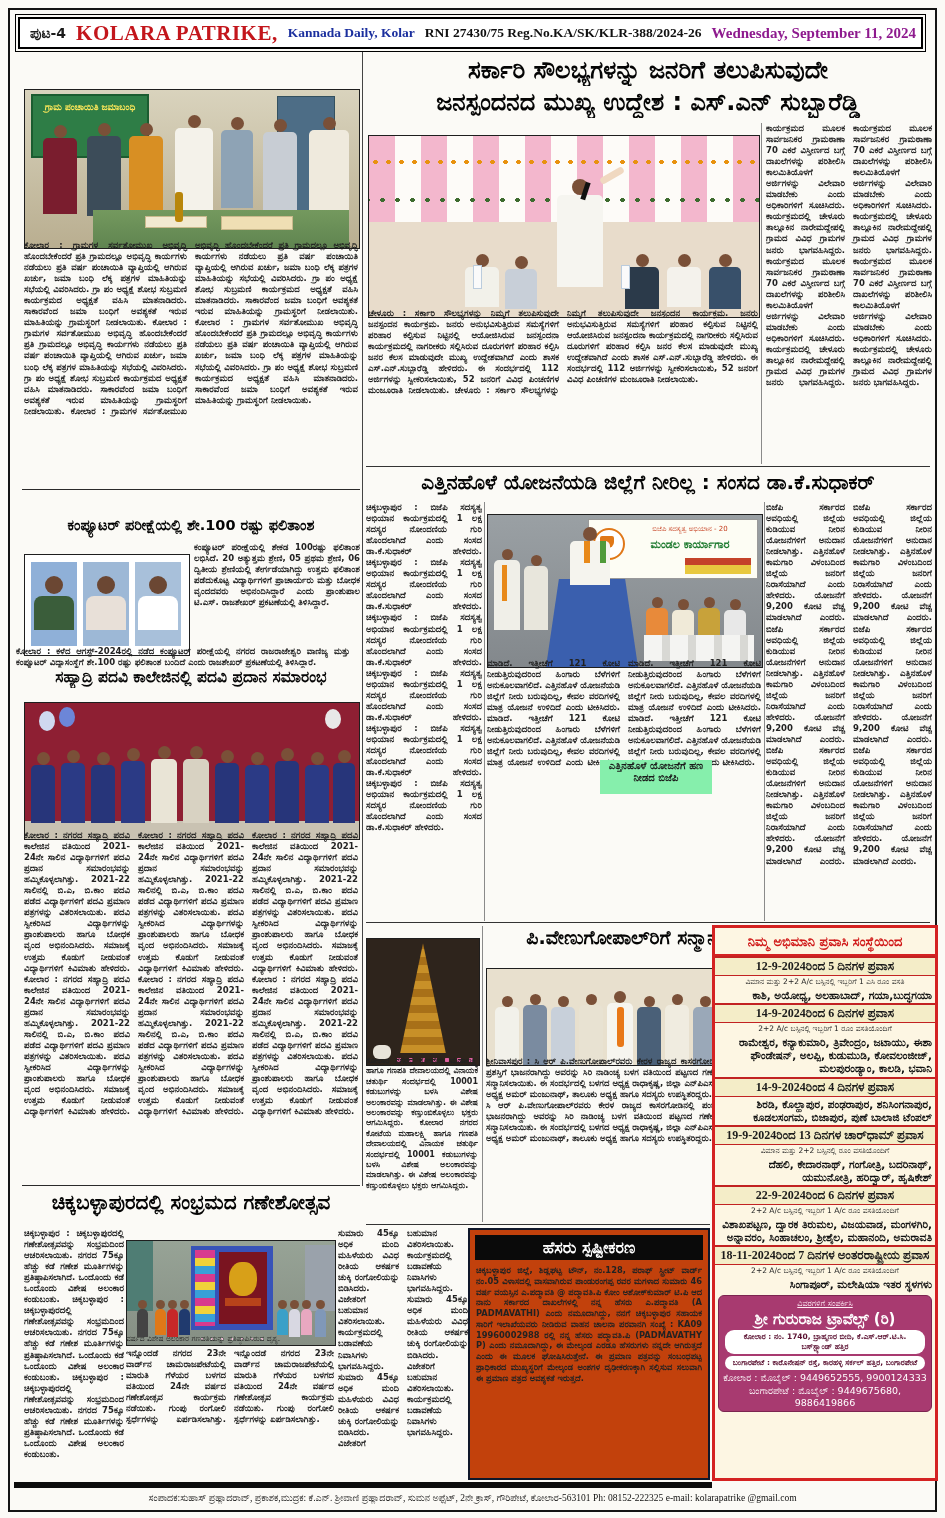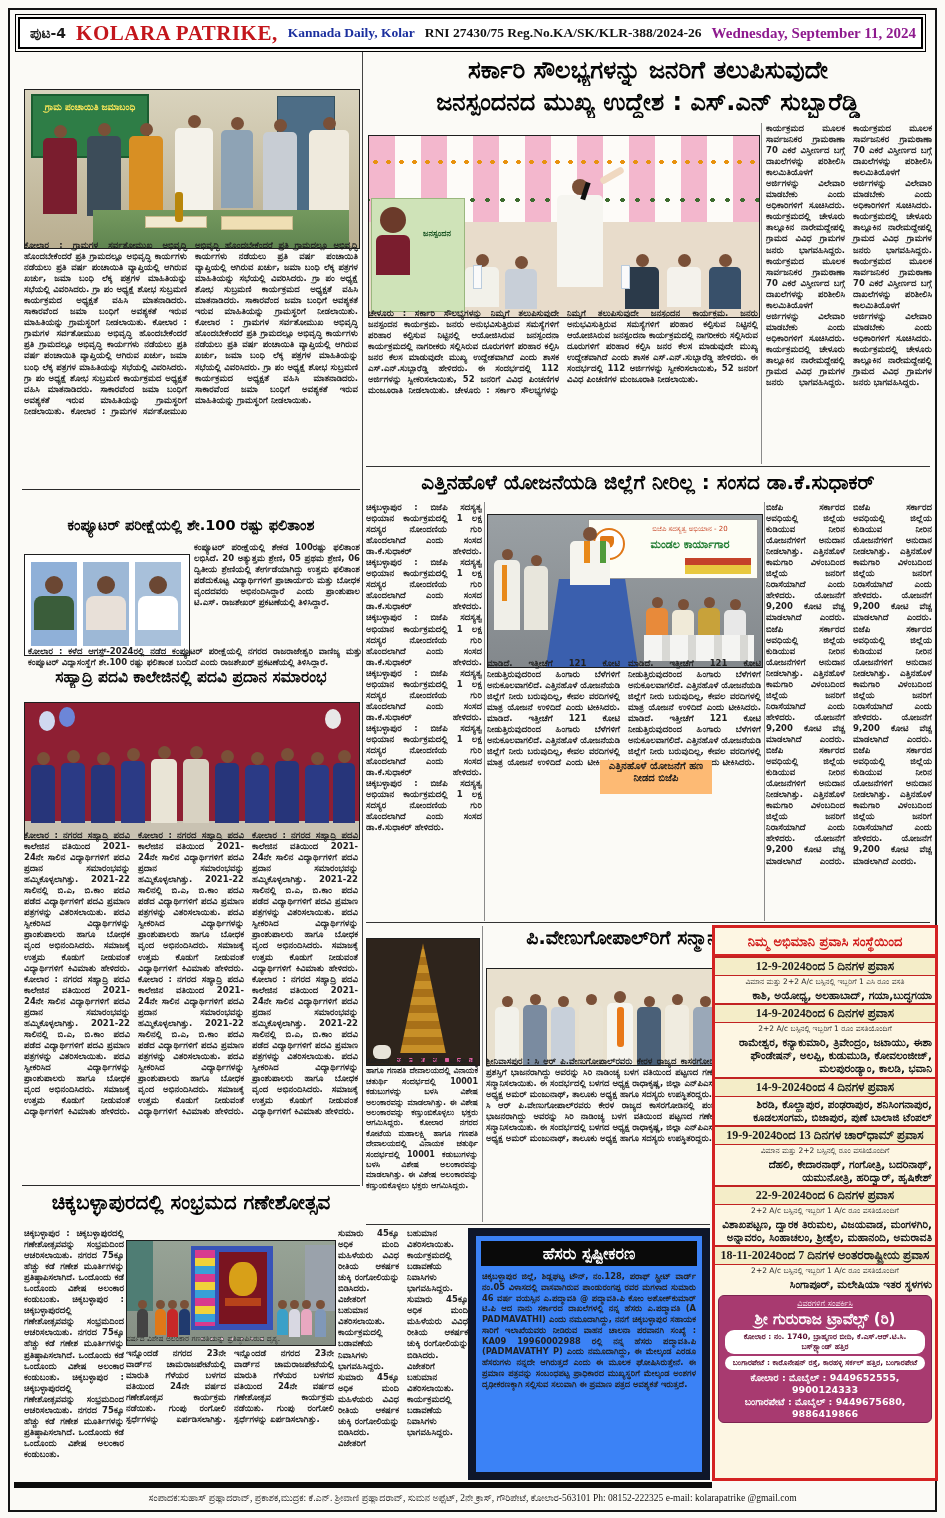--- a/index.html
+++ b/index.html
@@ -34,31 +34,31 @@
   .ad-date{font-family:"Liberation Serif",serif;font-weight:bold;font-size:12px;text-align:center;
       background:#f4edc8;border-top:2px solid #c22222;border-bottom:1px solid #c22222;padding:1px 0;}
   .ad-note{font-size:7.5px;text-align:center;padding:1px 2px;color:#222;}
   .ad-dest{font-size:10.5px;font-weight:bold;text-align:right;padding:1px 3px;color:#101010;line-height:1.25;}
   .ad-contact{margin:3px;background:#a83a70;border:1px solid #7c2450;border-radius:6px;color:#fff;
       text-align:center;padding:3px 2px;}
   .c-top{font-size:8px;text-decoration:underline;color:#ffeef6;}
   .c-name{font-size:15px;font-weight:bold;margin:1px 0 2px 0;}
   .c-pill{background:#fff;color:#5a1030;border-radius:9px;font-size:7.5px;font-weight:bold;
       margin:2px 4px;padding:2px 3px;line-height:1.3;}
-  .c-ph{font-size:9.5px;font-weight:bold;margin-top:1px;}
+  .c-ph{font-size:9.5px;font-weight:normal;margin-top:1px;}
   
-  .hes-box{position:absolute;left:468px;top:1228px;width:242px;height:252px;border:8px solid #0f172a;
-      box-sizing:border-box;background:#3b82f6;}
+  .hes-box{position:absolute;left:468px;top:1228px;width:242px;height:252px;border:2px solid #0f172a;
+      box-sizing:border-box;background:#c2410c;}
   .hes-title{margin:5px;background:#0a0a0a;color:#fff;font-weight:bold;font-size:16px;
       text-align:center;padding:3px 0;}
   .footer-bar{position:absolute;left:14px;top:1482px;width:698px;height:6px;background:#0c0c0c;}
   .footer-txt{position:absolute;left:0;top:1493px;width:945px;text-align:center;
       font-size:9.5px;color:#111;font-family:"Liberation Serif",serif;}
   .cap{font-size:8px;line-height:1.25;color:#222;overflow:hidden;text-align:justify;}
-  .crosshead{position:absolute;left:600px;top:760px;width:112px;height:34px;background:#fdba74;
+  .crosshead{position:absolute;left:600px;top:760px;width:112px;height:34px;background:#86efac;
       font-weight:bold;font-size:10px;text-align:center;line-height:1.2;overflow:hidden;}
 </style>
 </head>
 <body>
 
 <div class="page">
   <div class="frame"></div>
 
   <div class="masthead-box">
     <span class="mh-page">ಪುಟ-4</span>
@@ -121,21 +121,21 @@
     <div class="abs" style="left:58px;top:7px;width:46px;height:84px;background:#9db8d6;">
       <div style="width:18px;height:18px;border-radius:50%;background:#6b4733;margin:14px auto 0;"></div>
       <div style="width:40px;height:34px;background:#e8e0d8;margin:2px auto 0;border-radius:8px 8px 0 0;"></div>
     </div>
     <div class="abs" style="left:110px;top:7px;width:46px;height:84px;background:#a8c0da;">
       <div style="width:18px;height:18px;border-radius:50%;background:#6b4733;margin:14px auto 0;"></div>
       <div style="width:40px;height:34px;background:#ffffff;margin:2px auto 0;border-radius:8px 8px 0 0;"></div>
     </div>
   </div>
   <div class="abs body-txt" style="left:194px;top:542px;width:166px;height:102px;">ಕಂಪ್ಯೂಟರ್ ಪರೀಕ್ಷೆಯಲ್ಲಿ ಶೇಕಡ 100ರಷ್ಟು ಫಲಿತಾಂಶ ಲಭಿಸಿದೆ. 20 ಅತ್ಯುತ್ತಮ ಶ್ರೇಣಿ, 05 ಪ್ರಥಮ ಶ್ರೇಣಿ, 06 ದ್ವಿತೀಯ ಶ್ರೇಣಿಯಲ್ಲಿ ತೇರ್ಗಡೆಯಾಗಿದ್ದು ಉತ್ತಮ ಫಲಿತಾಂಶ ಪಡೆದುಕೊಟ್ಟ ವಿದ್ಯಾರ್ಥಿಗಳಿಗೆ ಪ್ರಾಚಾರ್ಯರು ಮತ್ತು ಬೋಧಕ ವೃಂದದವರು ಅಭಿನಂದಿಸಿದ್ದಾರೆ ಎಂದು ಪ್ರಾಂಶುಪಾಲ ಟಿ.ಎಸ್. ರಾಜಶೇಖರ್ ಪ್ರಕಟಣೆಯಲ್ಲಿ ತಿಳಿಸಿದ್ದಾರೆ.</div>
-  <div class="abs body-txt" style="left:28px;top:646px;width:334px;height:22px;">ಕೋಲಾರ : ಕಳೆದ ಆಗಸ್ಟ್-2024ರಲ್ಲಿ ನಡೆದ ಕಂಪ್ಯೂಟರ್ ಪರೀಕ್ಷೆಯಲ್ಲಿ ನಗರದ ರಾಜರಾಜೇಶ್ವರಿ ವಾಣಿಜ್ಯ ಮತ್ತು ಕಂಪ್ಯೂಟರ್ ವಿದ್ಯಾಸಂಸ್ಥೆಗೆ ಶೇ.100 ರಷ್ಟು ಫಲಿತಾಂಶ ಬಂದಿದೆ ಎಂದು ರಾಜಶೇಖರ್ ಪ್ರಕಟಣೆಯಲ್ಲಿ ತಿಳಿಸಿದ್ದಾರೆ.</div>
+  <div class="abs body-txt" style="left:16px;top:646px;width:334px;height:22px;">ಕೋಲಾರ : ಕಳೆದ ಆಗಸ್ಟ್-2024ರಲ್ಲಿ ನಡೆದ ಕಂಪ್ಯೂಟರ್ ಪರೀಕ್ಷೆಯಲ್ಲಿ ನಗರದ ರಾಜರಾಜೇಶ್ವರಿ ವಾಣಿಜ್ಯ ಮತ್ತು ಕಂಪ್ಯೂಟರ್ ವಿದ್ಯಾಸಂಸ್ಥೆಗೆ ಶೇ.100 ರಷ್ಟು ಫಲಿತಾಂಶ ಬಂದಿದೆ ಎಂದು ರಾಜಶೇಖರ್ ಪ್ರಕಟಣೆಯಲ್ಲಿ ತಿಳಿಸಿದ್ದಾರೆ.</div>
 
   <div class="abs hl" style="left:22px;top:668px;width:338px;height:20px;font-size:15.5px;">ಸಹ್ಯಾದ್ರಿ ಪದವಿ ಕಾಲೇಜಿನಲ್ಲಿ ಪದವಿ ಪ್ರದಾನ ಸಮಾರಂಭ</div>
 
   <div class="ph" style="left:24px;top:690px;width:334px;height:136px;background:#8e1f33;">
     <div class="abs" style="left:14px;top:8px;width:16px;height:20px;border-radius:50%;background:#cfd8ef;"></div>
     <div class="abs" style="left:34px;top:4px;width:16px;height:20px;border-radius:50%;background:#6c86d8;"></div>
     <div class="abs" style="left:300px;top:6px;width:16px;height:20px;border-radius:50%;background:#e8e8e8;"></div>
     <div class="abs" style="left:0;bottom:0;width:334px;height:18px;background:#c9c2b2;"></div>
     <div class="fig" style="left:6px;bottom:16px;">
         <div class="hd"></div>
@@ -241,25 +241,20 @@
 
   <div class="rule-v" style="left:362px;top:52px;height:1134px;background:#444;"></div>
 
   <div class="abs hl" style="left:366px;top:88px;width:564px;height:30px;font-size:24px;">ಜನಸ್ಪಂದನದ ಮುಖ್ಯ ಉದ್ದೇಶ : ಎಸ್.ಎನ್ ಸುಬ್ಬಾರೆಡ್ಡಿ</div>
   <div class="abs hl" style="left:366px;top:56px;width:564px;height:30px;font-size:24px;">ಸರ್ಕಾರಿ ಸೌಲಭ್ಯಗಳನ್ನು ಜನರಿಗೆ ತಲುಪಿಸುವುದೇ</div>
 
   <div class="ph" style="left:368px;top:123px;width:390px;height:181px;background:#e8dccb;">
     <div class="abs" style="left:0;top:0;width:390px;height:86px;background:repeating-linear-gradient(90deg,#f3b7cd 0 26px,#fdfbf8 26px 52px);"></div>
     <div class="abs" style="left:0;top:20px;width:390px;height:12px;background:radial-gradient(circle 3px,#e8920f 70%,transparent 75%) 0 0/13px 12px;"></div>
     <div class="abs" style="left:0;top:58px;width:390px;height:12px;background:radial-gradient(circle 3px,#3d6b2f 70%,transparent 75%) 6px 0/15px 12px;"></div>
-    <div class="abs" style="left:2px;top:62px;width:92px;height:112px;background:#cfe3b8;border:1px solid #9ab77e;">
-      <div style="position:absolute;left:8px;top:8px;width:26px;height:26px;border-radius:50%;background:#6b3a2a;"></div>
-      <div style="position:absolute;left:4px;top:36px;width:34px;height:40px;background:#7a1d2e;border-radius:6px 6px 0 0;"></div>
-      <div style="position:absolute;left:42px;top:30px;width:46px;height:30px;color:#14501e;font-weight:bold;font-size:8px;text-align:center;overflow:hidden;">ಜನಸ್ಪಂದನ</div>
-    </div>
     <div class="fig" style="left:188px;bottom:30px;">
       <div class="hd" style="width:16px;height:16px;"></div>
       <div class="tor" style="width:46px;height:92px;background:#f6f5f0;"></div>
     </div>
     <div class="abs" style="left:214px;top:46px;width:5px;height:18px;background:#111;transform:rotate(18deg);"></div>
     <div class="abs" style="left:230px;top:36px;width:26px;height:7px;background:#f0d8c0;border-radius:4px;transform:rotate(-30deg);"></div>
     <div class="fig" style="left:96px;bottom:10px;">
         <div class="hd"></div>
         <div class="tor" style="width:34px;height:40px;background:#f2f1ea;"></div>
       </div>

